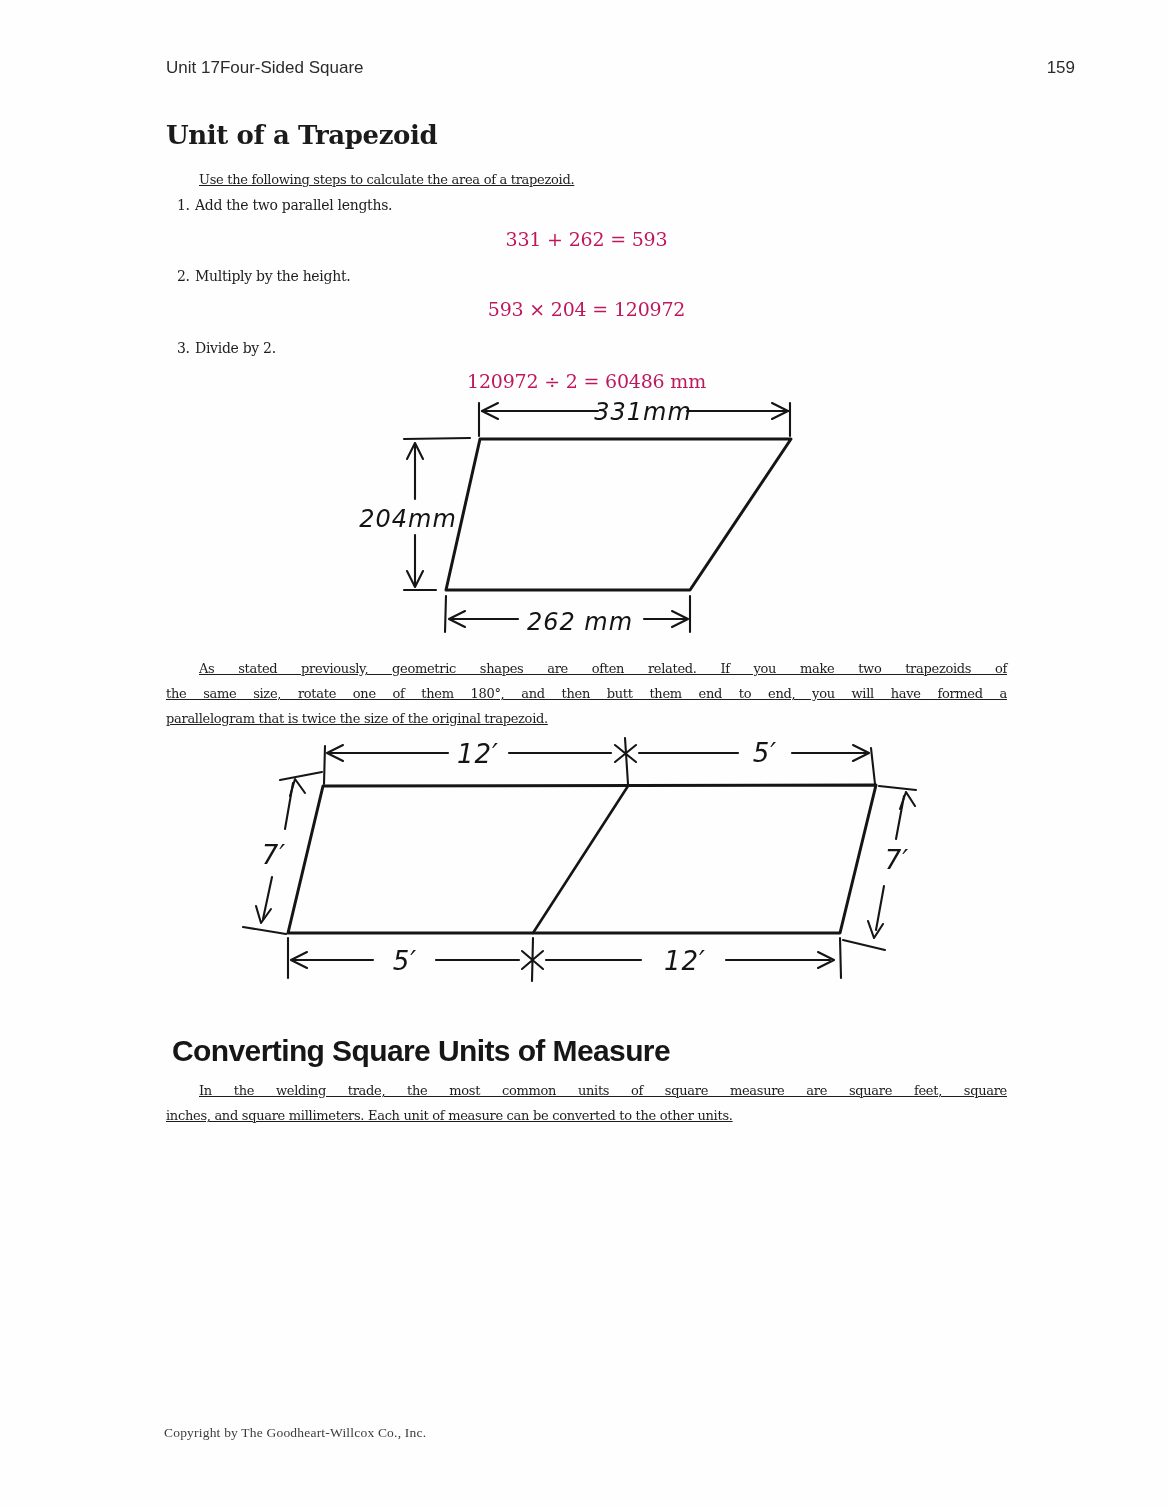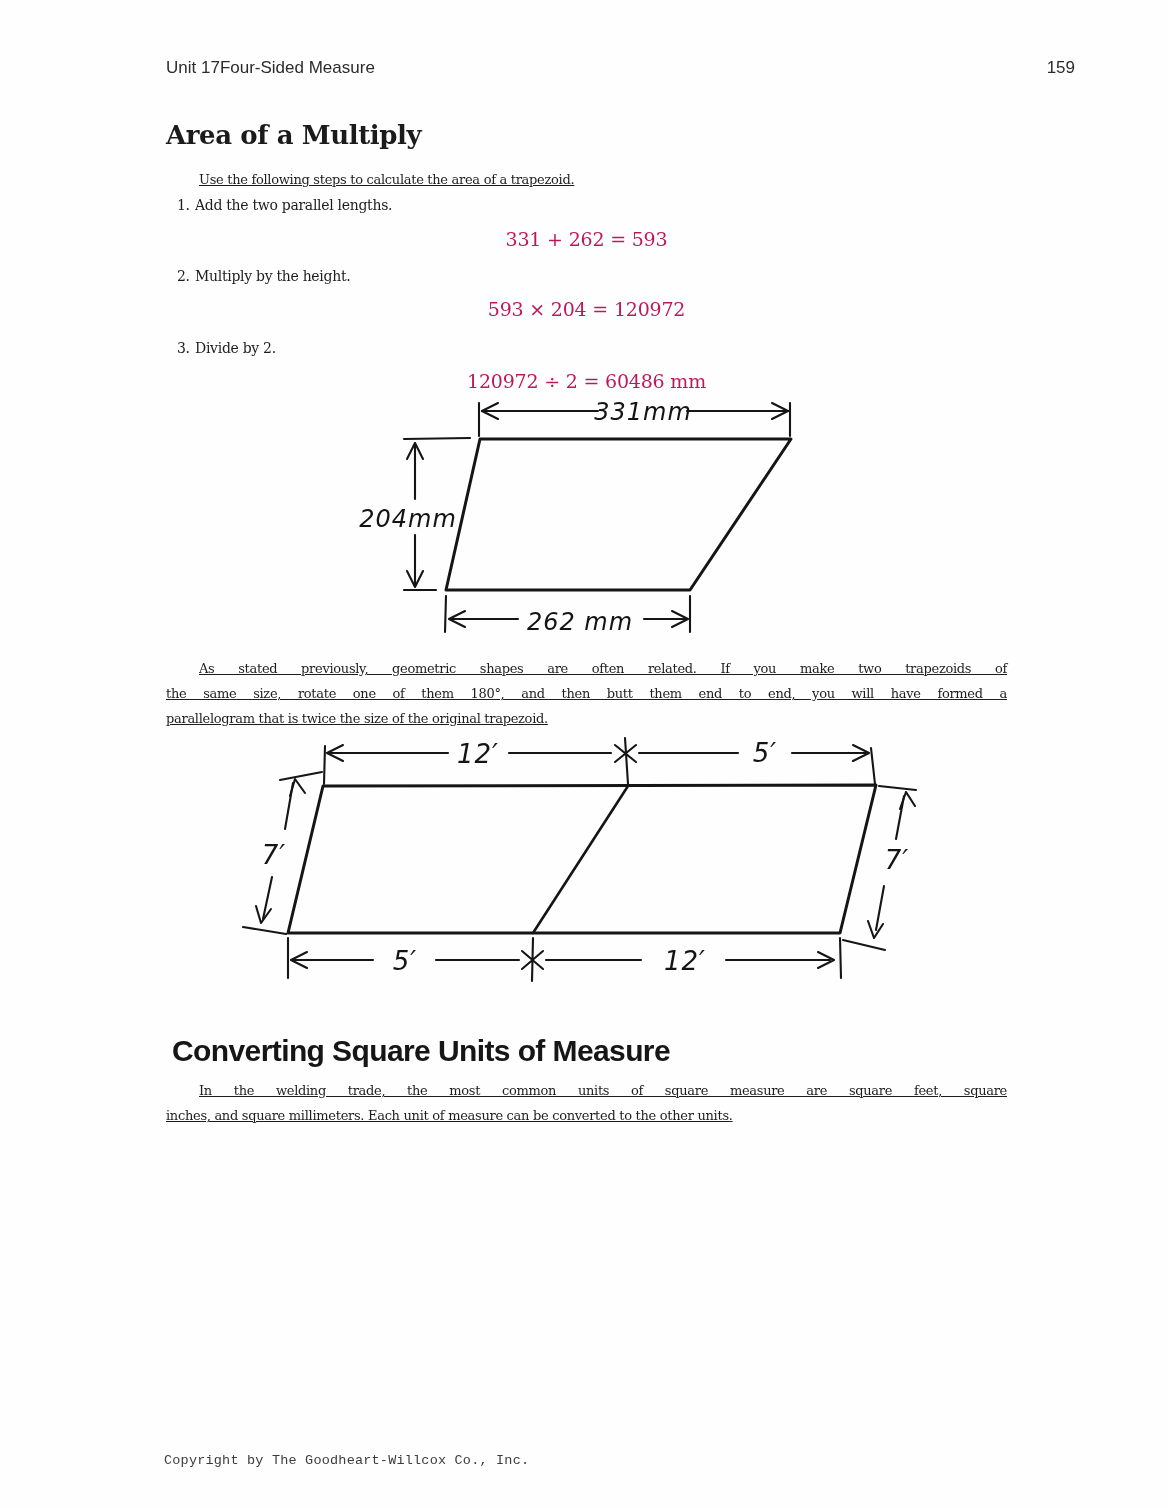--- a/index.html
+++ b/index.html
@@ -11,23 +11,22 @@
   
   .hdr {
     position:absolute; left:166px; top:58px; width:909px;
     font-family:"Liberation Sans", sans-serif; font-size:17px; color:#2b2b2b;
     display:flex; justify-content:space-between; align-items:baseline;
   }
   .hdr .left span { }
   .hdr .left span:last-child { margin-right:0; }
   .ftr {
     position:absolute; left:164px; top:1425px;
-    font-family:Liberation Mono, monospace; font-size:13.5px; color:#3c3c3c;
+    font-family:Liberation Serif, serif; font-size:13.5px; color:#3c3c3c;
     letter-spacing:.2px;
-    margin-top:28px;
   }
   
   .h-serif {
     position:absolute; left:166px; top:120px;
     font-family:"DejaVu Serif", serif; font-weight:bold; font-size:26px;
     letter-spacing:-0.4px; color:#1b1b1b;
   }
   .h-sans {
     position:absolute; left:172px; top:1034px;
     font-family:"Liberation Sans", sans-serif; font-weight:bold; font-size:30px;
@@ -60,26 +59,26 @@
   .hand24 { font-size:24px; letter-spacing:1px; }
   .hand26 { font-size:26px; letter-spacing:1px; }
 </style>
 </head>
 <body>
 
 <div class="page">
 
   <div class="hdr">
     <div class="left">
-      <span>Unit 17</span><span>Four-Sided Measure</span>
+      <span>Unit 17</span><span>Four-Sided Square</span>
     </div>
     <div>159</div>
   </div>
 
-  <h1 class="h-serif">Area of a Multiply</h1>
+  <h1 class="h-serif">Unit of a Trapezoid</h1>
 
   <div class="body-line indent" style="top:167px">Use the following steps to calculate the area of a trapezoid.</div>
 
   <div class="step" style="top:197px">
     <span class="num">1.</span><span>Add the two parallel lengths.</span>
   </div>
   <div class="eq" style="top:228px">331 + 262 = 593</div>
 
   <div class="step" style="top:268px">
     <span class="num">2.</span><span>Multiply by the height.</span>

